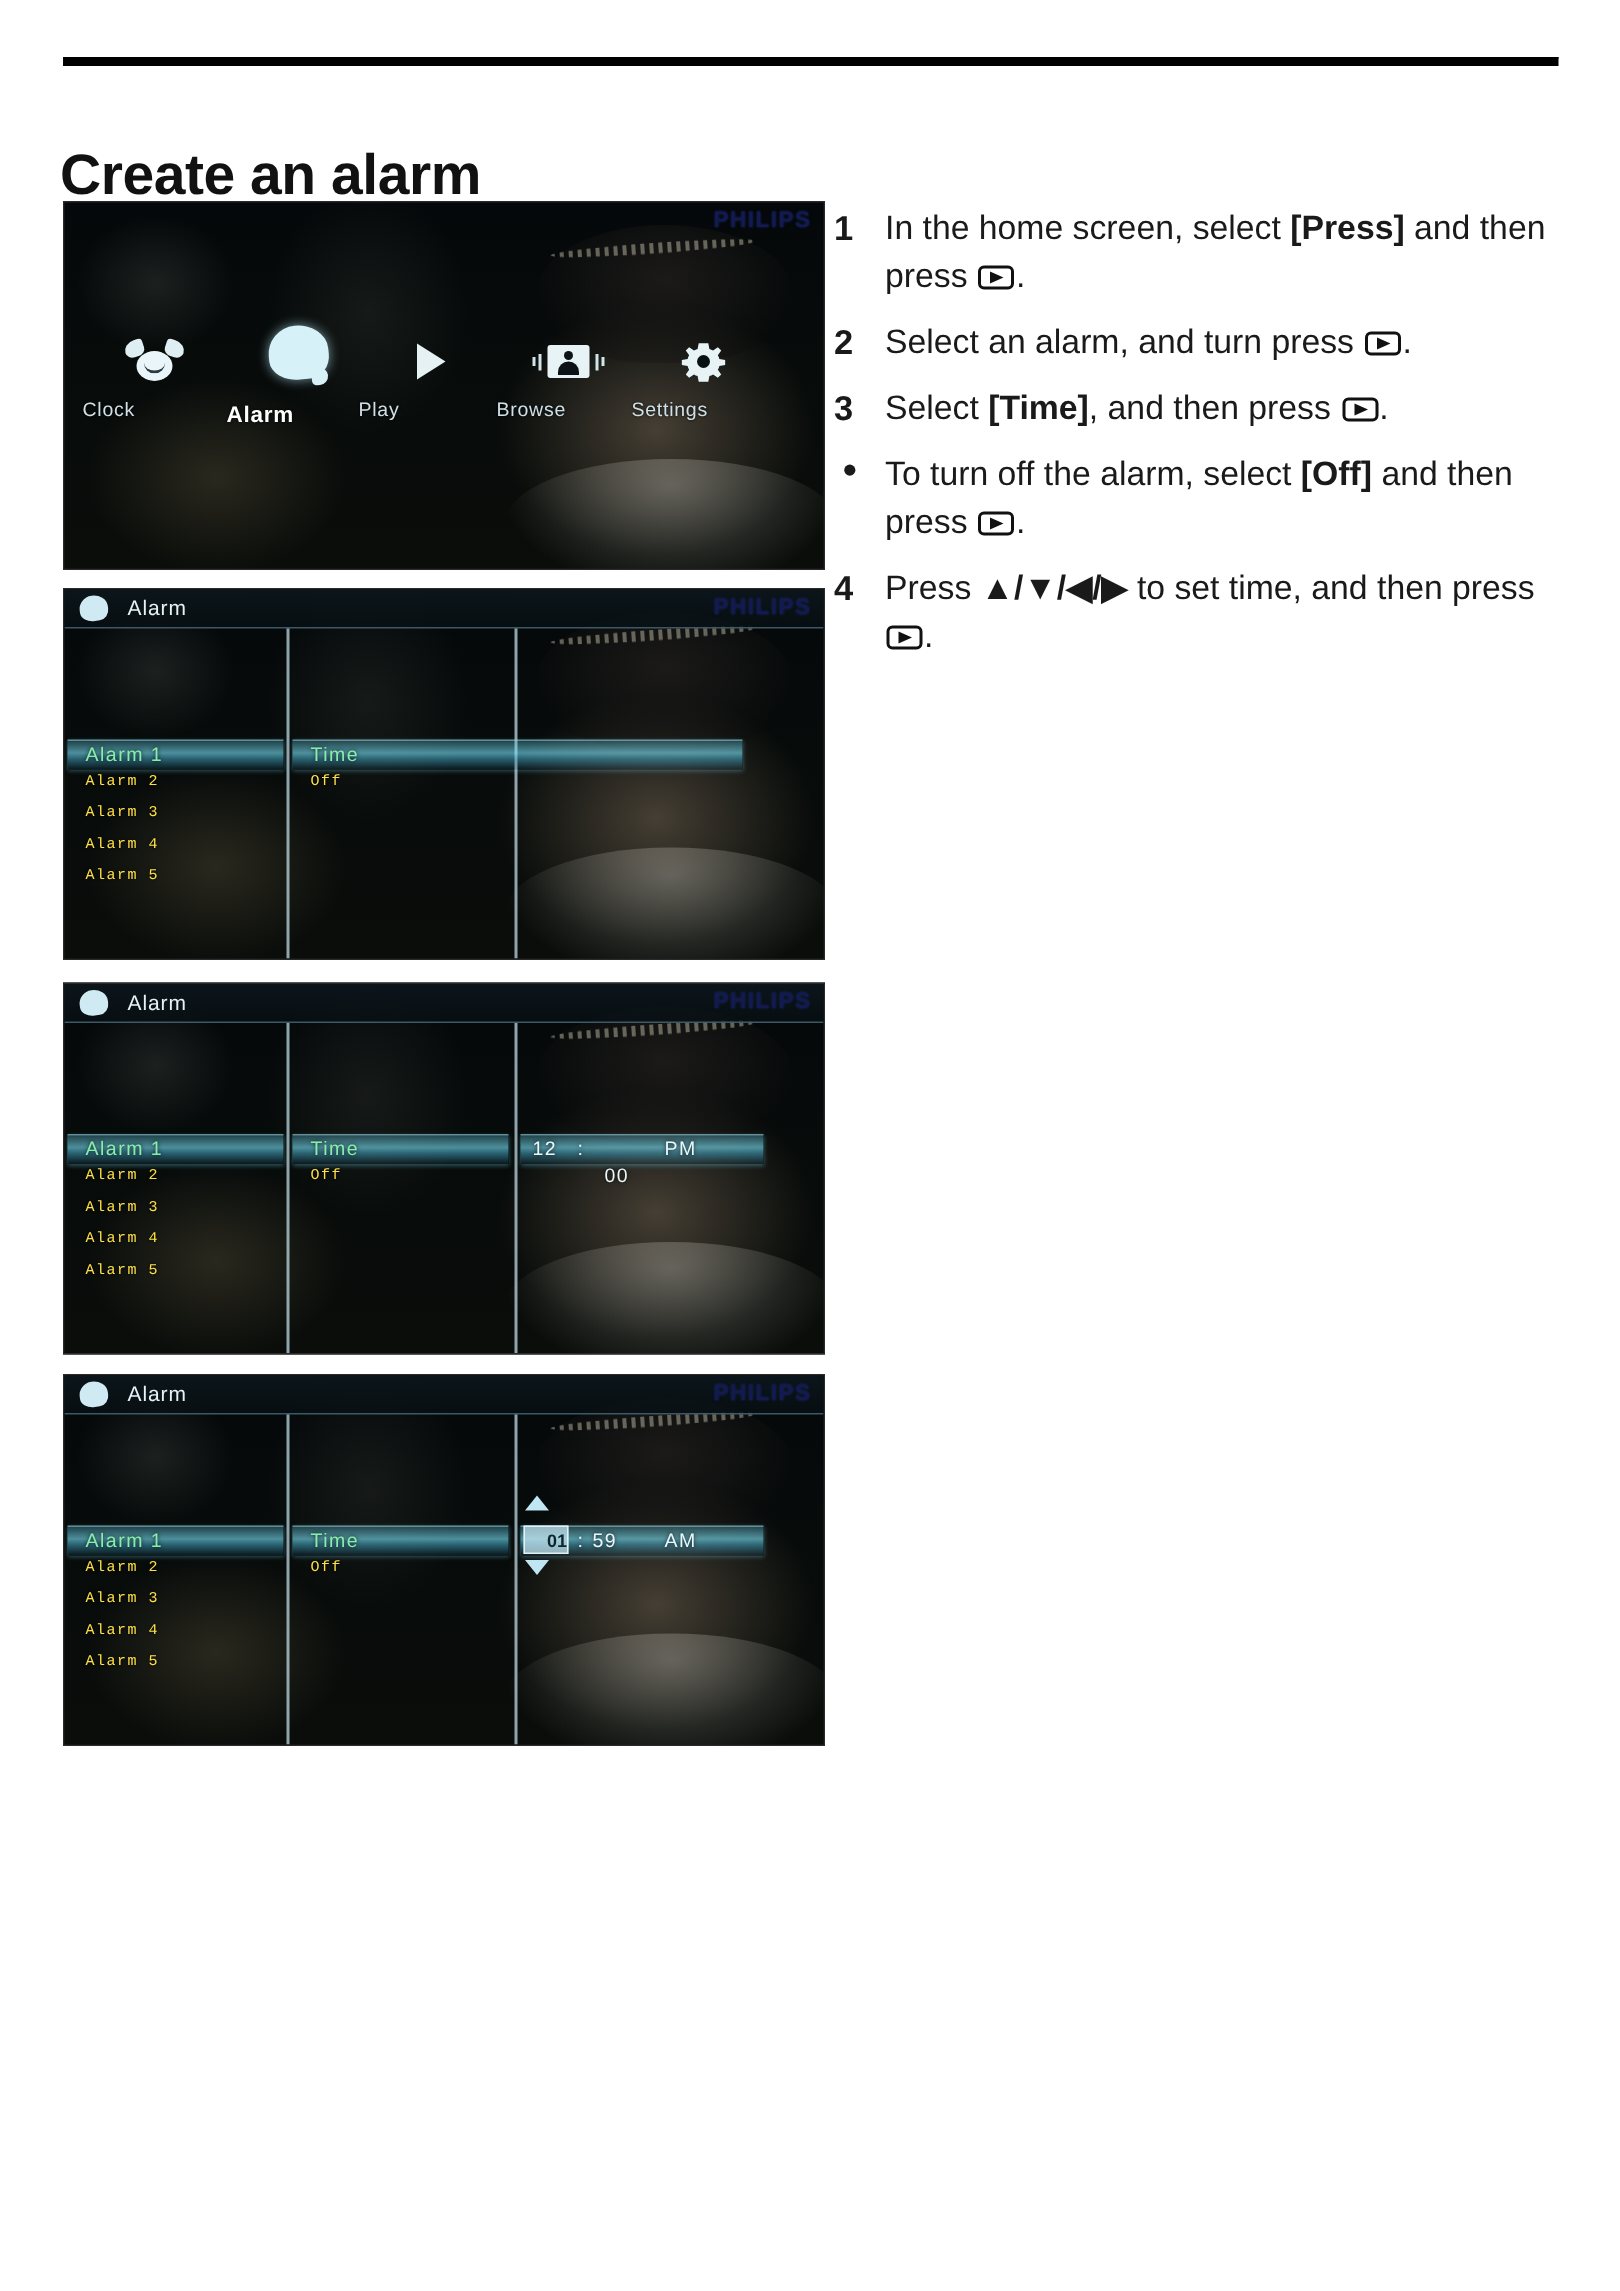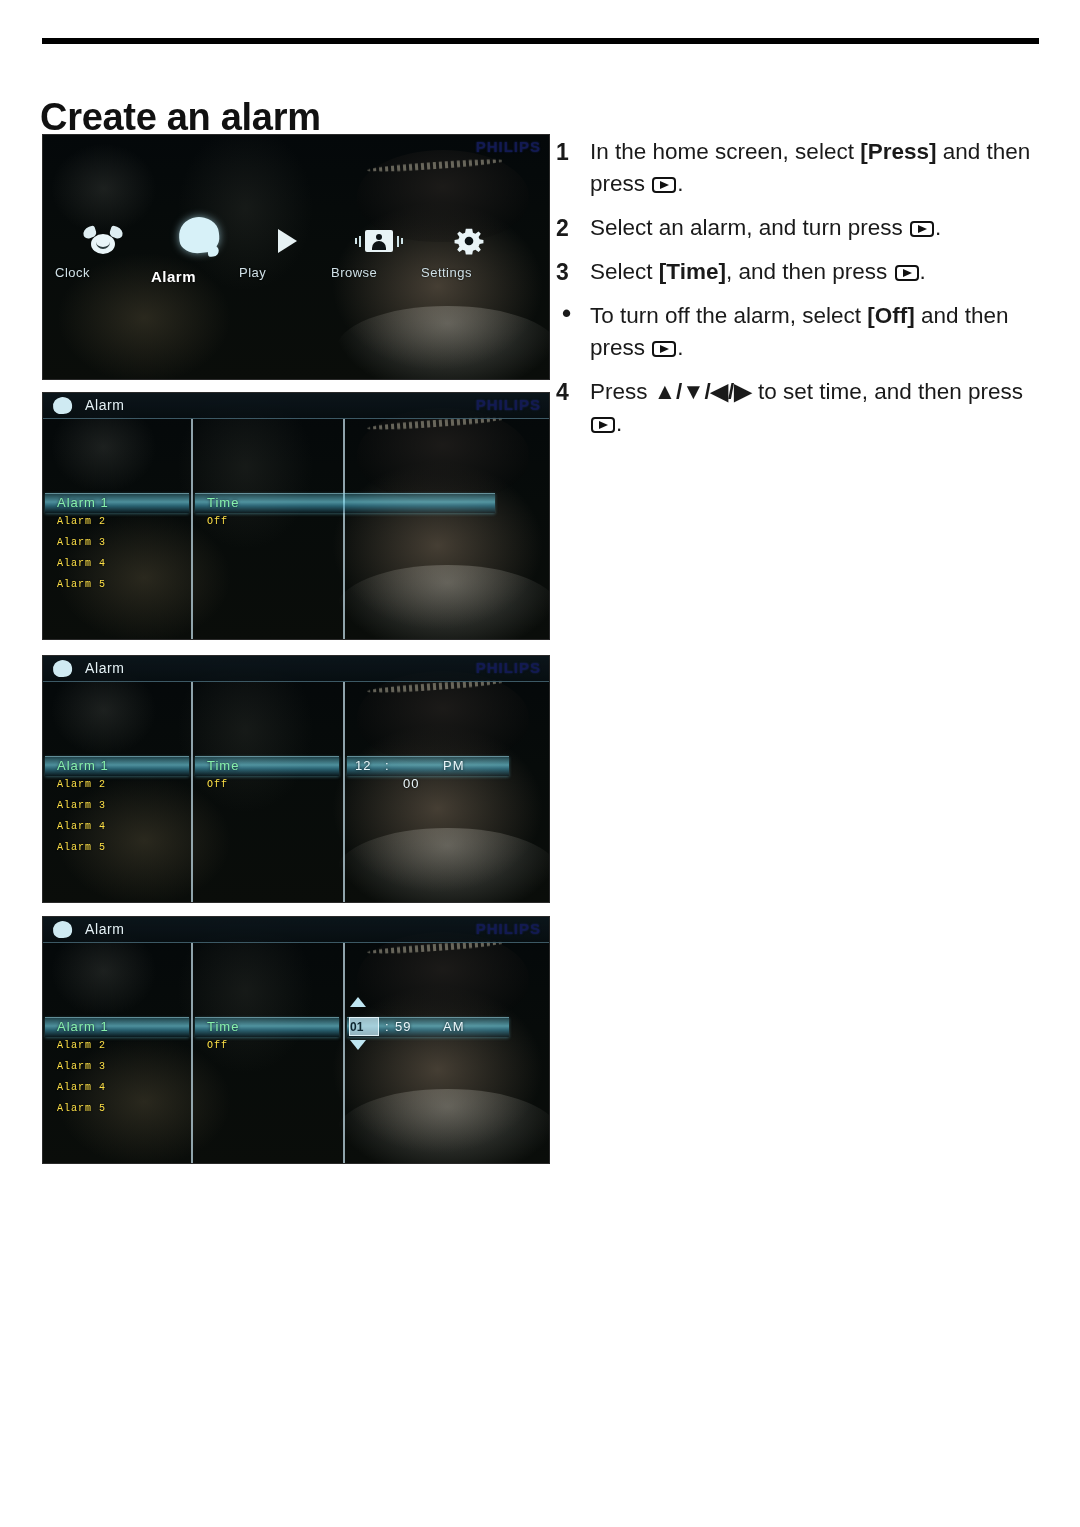--- a/index.html
+++ b/index.html
@@ -287,21 +287,21 @@
   .spin-box {
     position: absolute;
     width: 30px; height: 19px;
     background: rgba(198,232,242,0.72);
     border: 1px solid rgba(235,250,255,0.85);
     box-sizing: border-box;
   }
   .spin-box .val {
     position: absolute;
     left: 0; right: 0; top: 2px;
-    text-align: left;
+    text-align: right;
     font-size: 12px;
     color: #0d2630;
     font-family: "Liberation Sans", sans-serif;
     font-weight: bold;
   }
   .spin-arrow {
     position: absolute;
     width: 0; height: 0;
     border-left: 8px solid transparent;
     border-right: 8px solid transparent;

